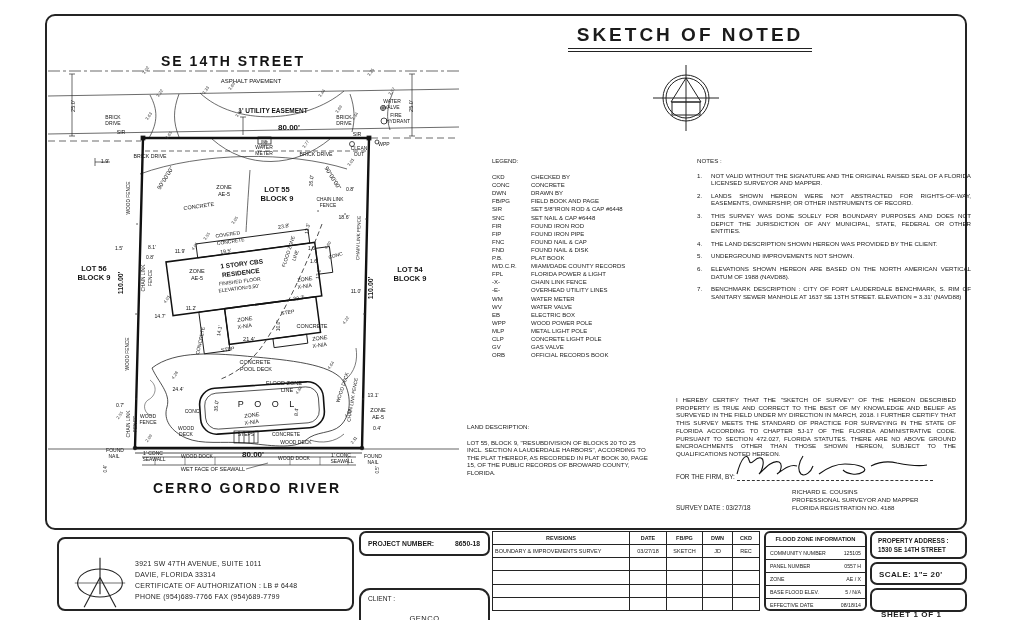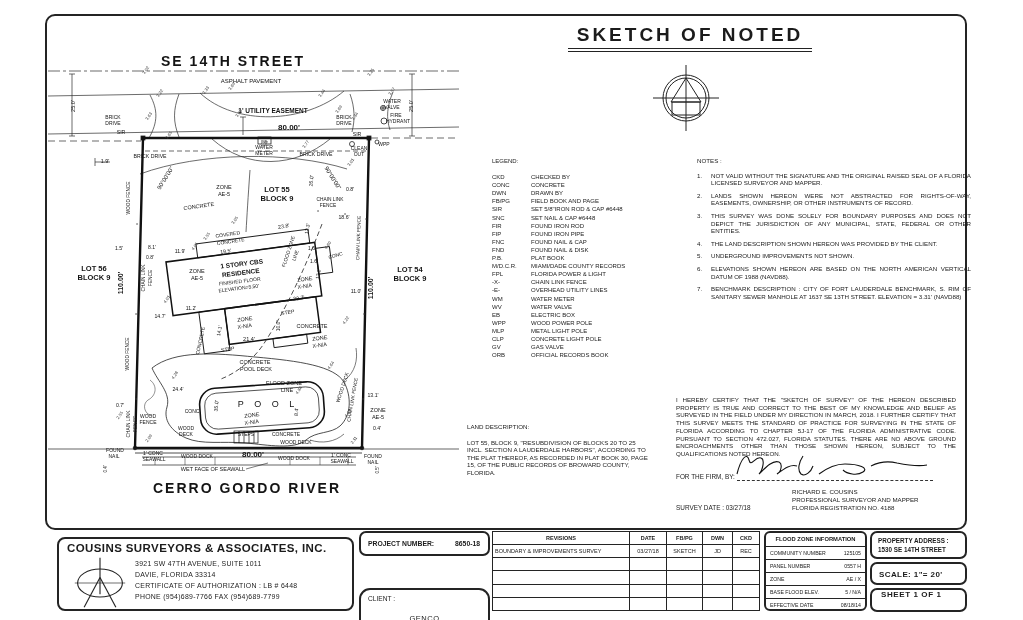--- a/index.html
+++ b/index.html
@@ -52,21 +52,21 @@
   #flood-box{left:764px;top:531px;width:103px;height:80px;border-radius:6px;overflow:hidden;}
   .fl-hd{font-size:5.8px;font-weight:bold;text-align:center;padding-top:3px;height:10px;border-bottom:1.4px solid #242424;}
   .fl-row{display:flex;justify-content:space-between;font-size:5.2px;height:11.9px;align-items:center;
           padding:0 4px;border-bottom:1.4px solid #242424;}
   .fl-row:last-child{border-bottom:none;}
   #addr-box{left:870px;top:531px;width:97px;height:28px;border-radius:7px;font-size:6.3px;font-weight:bold;
             padding:4px 0 0 6px;line-height:8.5px;}
   #scale-box{left:870px;top:562px;width:97px;height:23px;border-radius:7px;font-size:8px;font-weight:bold;
              padding:6px 0 0 7px;letter-spacing:.4px;}
   #sheet-box{left:870px;top:588px;width:97px;height:24px;border-radius:7px;font-size:8px;font-weight:bold;
-             padding:0 0 0 9px;letter-spacing:.6px;}
+             padding:20px 0 0 9px;letter-spacing:.6px;}
   svg text{font-family:"Liberation Sans",sans-serif;}
 </style>
 </head>
 <body>
 
 <div id="sheet" class="abs"></div>
 
 <svg id="plan-svg" class="abs" viewBox="0 0 1023 620">
 
   <g stroke="#2c2c2c" stroke-width="0.7" fill="none">
@@ -465,21 +465,20 @@
 </svg>
 <div id="sig-dash" class="abs"></div>
 <div id="surveyor" class="abs">
   <div>RICHARD E. COUSINS</div>
   <div>PROFESSIONAL SURVEYOR AND MAPPER</div>
   <div>FLORIDA REGISTRATION NO. 4188</div>
 </div>
 <div id="survey-date" class="abs">SURVEY DATE : 03/27/18</div>
 
 <div id="co-box" class="box">
-  <div id="co-name">COUSINS SURVEYORS &amp; ASSOCIATES, INC.</div>
   <svg id="co-logo" viewBox="-30 -30 60 60">
     <g stroke="#222" stroke-width="1.2" fill="none">
       <ellipse rx="24" ry="15"></ellipse>
       <line x1="0" y1="-27" x2="0" y2="12"></line>
       <line x1="0" y1="-6" x2="-17" y2="26"></line>
       <line x1="0" y1="-6" x2="17" y2="26"></line>
       <line x1="-27" y1="0" x2="27" y2="0" stroke-width="0.7"></line>
     </g>
   </svg>
   <div id="co-details">

